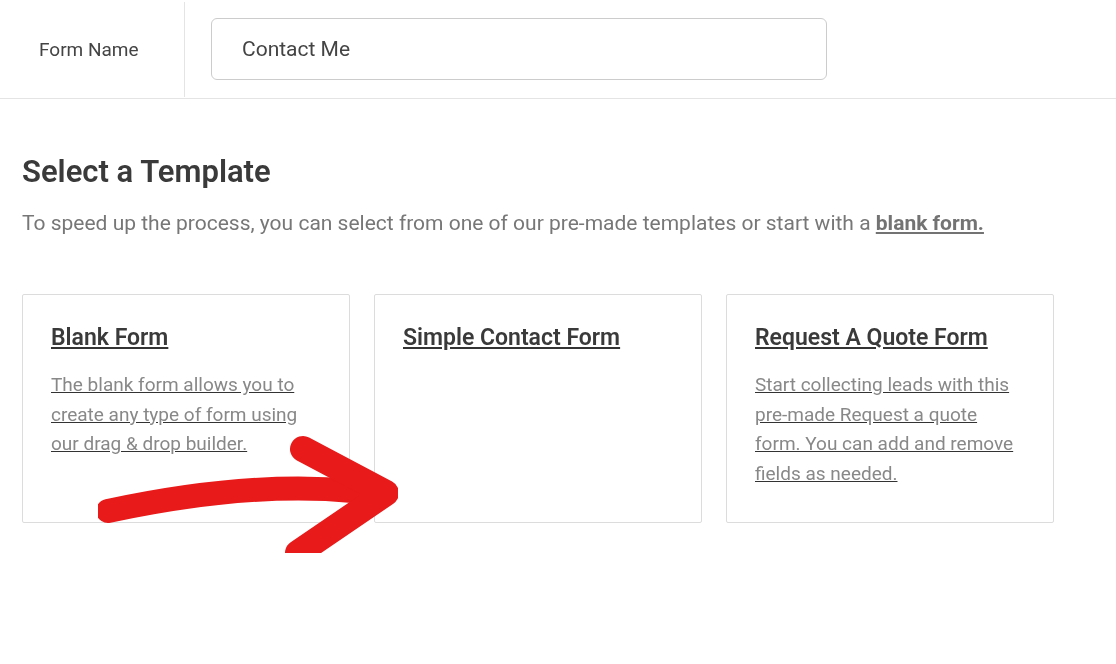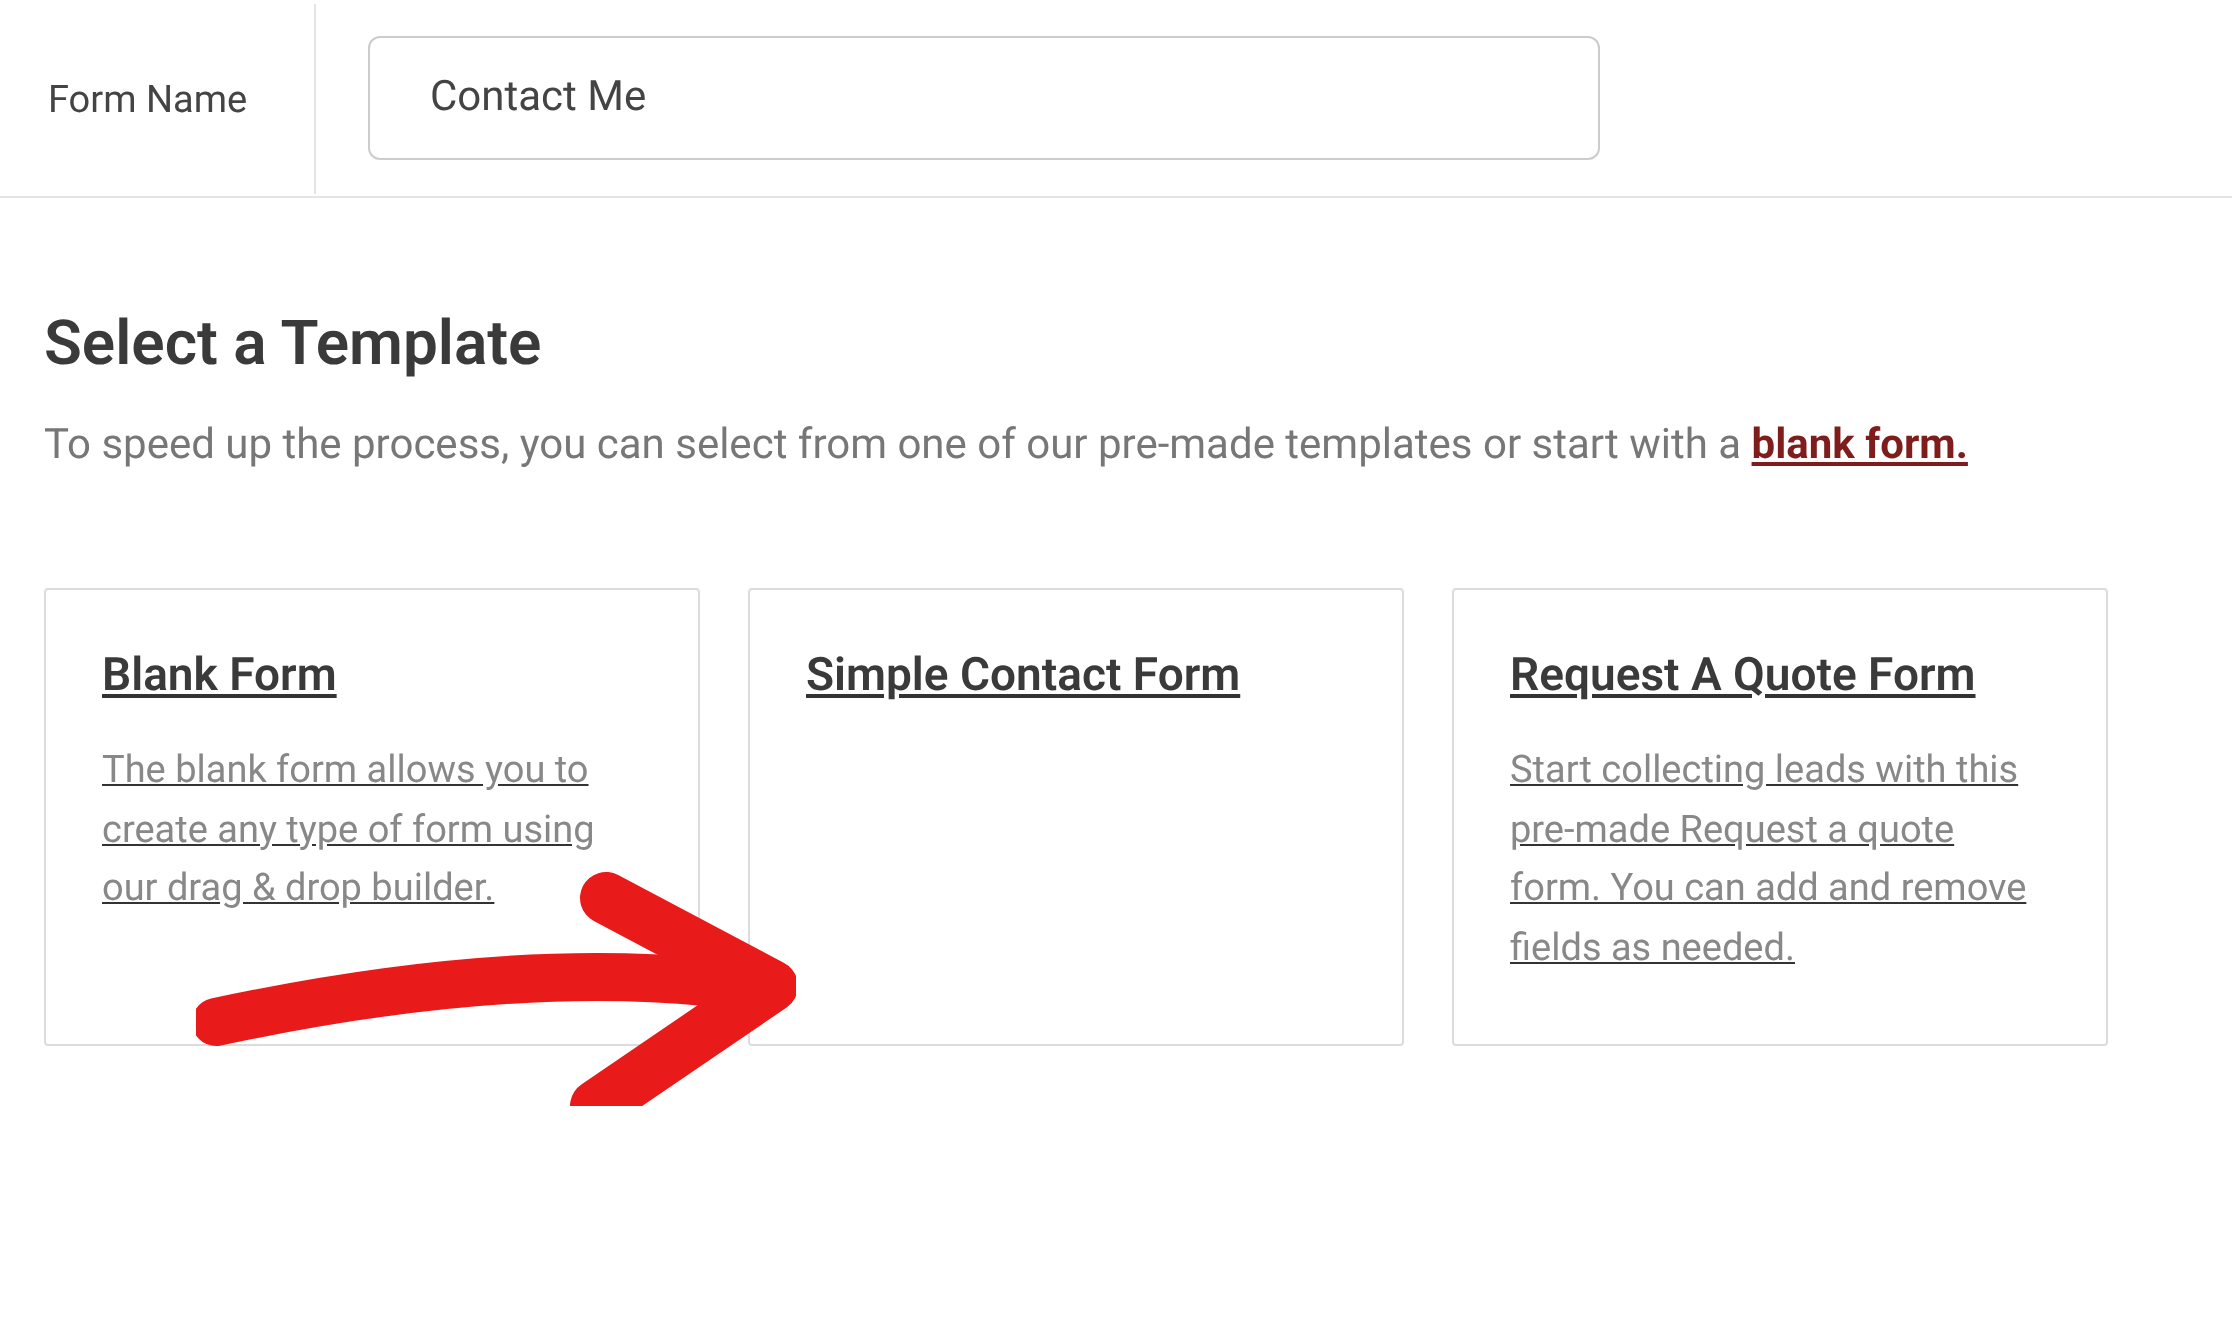--- a/index.html
+++ b/index.html
@@ -13,22 +13,22 @@
       background: #fff;
       width: 1116px;
     }
     .form-name-row {
       display: flex;
       align-items: center;
       border-bottom: 1px solid #e4e4e4;
       padding: 0;
     }
     .form-name-label {
-      width: 158px;
-      padding: 36px 24px;
+      width: 185px;
+      padding: 36px 39px;
       font-size: 19px;
       color: #444;
       border-right: 1px solid #e4e4e4;
     }
     .form-name-input-wrap {
       flex: 1;
       padding: 18px 26px;
     }
     .form-name-input {
       width: 616px;
@@ -51,21 +51,21 @@
       margin-top: 30px;
       margin-bottom: 18px;
     }
     .select-desc {
       font-size: 21px;
       color: #777;
       line-height: 1.5;
       margin-bottom: 54px;
     }
     .blank-link {
-      color: #7f1d1d;
+      color: #737373;
       font-weight: 700;
       text-decoration: underline;
       cursor: pointer;
     }
     .templates {
       display: flex;
       gap: 24px;
       text-decoration: underline;
     }
     .template-card {

